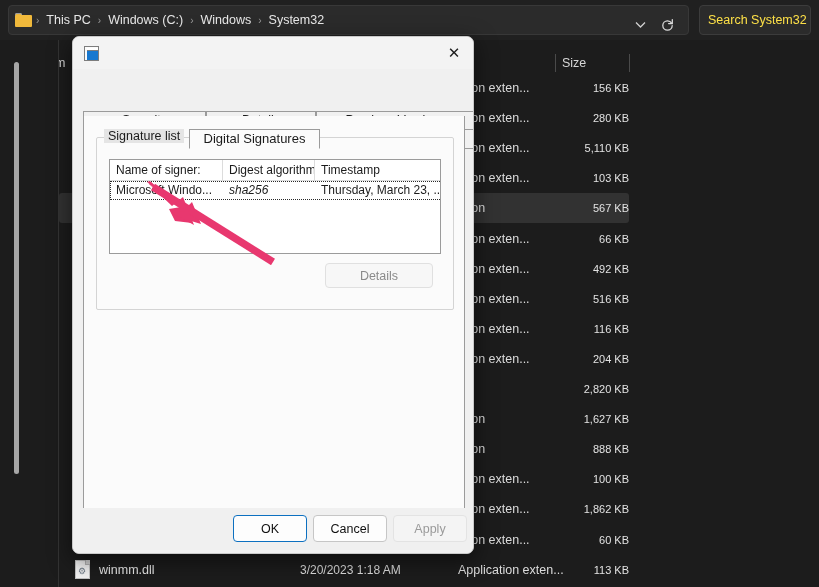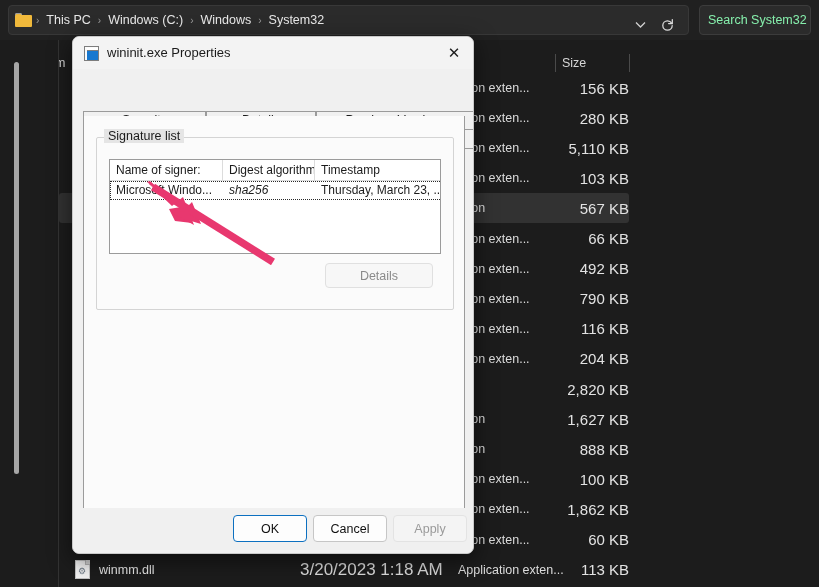--- a/index.html
+++ b/index.html
@@ -57,21 +57,21 @@
   #crumb-refresh {
     position: absolute; right: 8px; top: 6px; width: 26px; height: 26px;
     display: flex; align-items: center; justify-content: center;
     color: #d8d8d8;
   }
   #searchbox {
     position: absolute; left: 699px; top: 5px; width: 112px; height: 30px;
     background: #2b2b2b; border: 1px solid #3c3c3c; border-radius: 4px;
     display: flex; align-items: center; padding: 0 8px;
   }
-  #searchbox .ph { color: #86efac; font-size: 12.5px; white-space: nowrap; }
+  #searchbox .ph { color: #fde047; font-size: 12.5px; white-space: nowrap; }
 
   
   #left-scroll-track {
     position: absolute; left: 13px; top: 52px; width: 7px; height: 500px;
     background: transparent;
   }
   #left-scroll-thumb {
     position: absolute; left: 14px; top: 62px; width: 5px; height: 412px;
     background: #a6a6a6; border-radius: 3px;
   }
@@ -99,29 +99,29 @@
     position: absolute; left: 0; width: 760px; height: 30px;
     display: flex; align-items: center;
   }
   .row.selected { background: #323232; width: 570px; border-radius: 3px; }
   .cell-name {
     position: absolute; left: 40px; width: 195px;
     color: #e6e6e6; font-size: 12.5px; white-space: nowrap; overflow: hidden;
   }
   .cell-date {
     position: absolute; left: 241px; width: 150px;
-    color: #dcdcdc; font-size: 17px; white-space: nowrap;
+    color: #dcdcdc; font-size: 12px; white-space: nowrap;
   }
   .cell-type {
     position: absolute; left: 399px; width: 125px;
     color: #dcdcdc; font-size: 12.5px; white-space: nowrap; overflow: hidden;
   }
   .cell-size {
     position: absolute; left: 460px; width: 110px; text-align: right;
-    color: #e2e2e2; font-size: 15px; white-space: nowrap;
+    color: #e2e2e2; font-size: 11px; white-space: nowrap;
   }
 
   
   .ficon { position: absolute; left: 15px; width: 17px; height: 19px; }
   .ficon .page {
     position: absolute; left: 1px; top: 0; width: 15px; height: 19px;
     background: #f2f2f2; border: 1px solid #c2c2c2;
   }
   .ficon .fold {
     position: absolute; right: 1px; top: 0; width: 5px; height: 5px;
@@ -420,21 +420,21 @@
         </div>
         <div class="row" style="top: 243.7px;">
           <span class="ficon">
             <span class="page"></span>
             <span class="fold"></span>
             <span class="gear">⚙</span>
           </span>
           <span class="cell-name">wi</span>
           <span class="cell-date"></span>
           <span class="cell-type">ation exten...</span>
-          <span class="cell-size">790 KB</span>
+          <span class="cell-size">516 KB</span>
         </div>
         <div class="row" style="top: 273.8px;">
           <span class="ficon">
             <span class="page"></span>
             <span class="fold"></span>
             <span class="gear">⚙</span>
           </span>
           <span class="cell-name">wi</span>
           <span class="cell-date"></span>
           <span class="cell-type">ation exten...</span>
@@ -531,29 +531,29 @@
   </div>
 </div>
 
 <div id="dialog">
 
   <div id="dlg-titlebar">
     <span id="dlg-icon">
       <span class="bar"></span>
         <span class="inner"></span>
     </span>
-    <span id="dlg-title">wininit.exe Properties</span>
     <span id="dlg-close">✕</span>
   </div>
 
   <div id="tabs-area">
     <div class="tab r1" id="tab-security">Security</div>
     <div class="tab r1" id="tab-details">Details</div>
     <div class="tab r1" id="tab-prevversions">Previous Versions</div>
     <div class="tab r2" id="tab-general">General</div>
+    <div class="tab r2 active" id="tab-digitalsig">Digital Signatures</div>
     <div class="tab r2" id="tab-filehashes">File Hashes</div>
   </div>
 
   <div id="tabpage">
 
     <div id="groupbox"></div>
     <div id="groupbox-label">Signature list</div>
 
     <div id="sig-list">
       <div id="sig-head">

